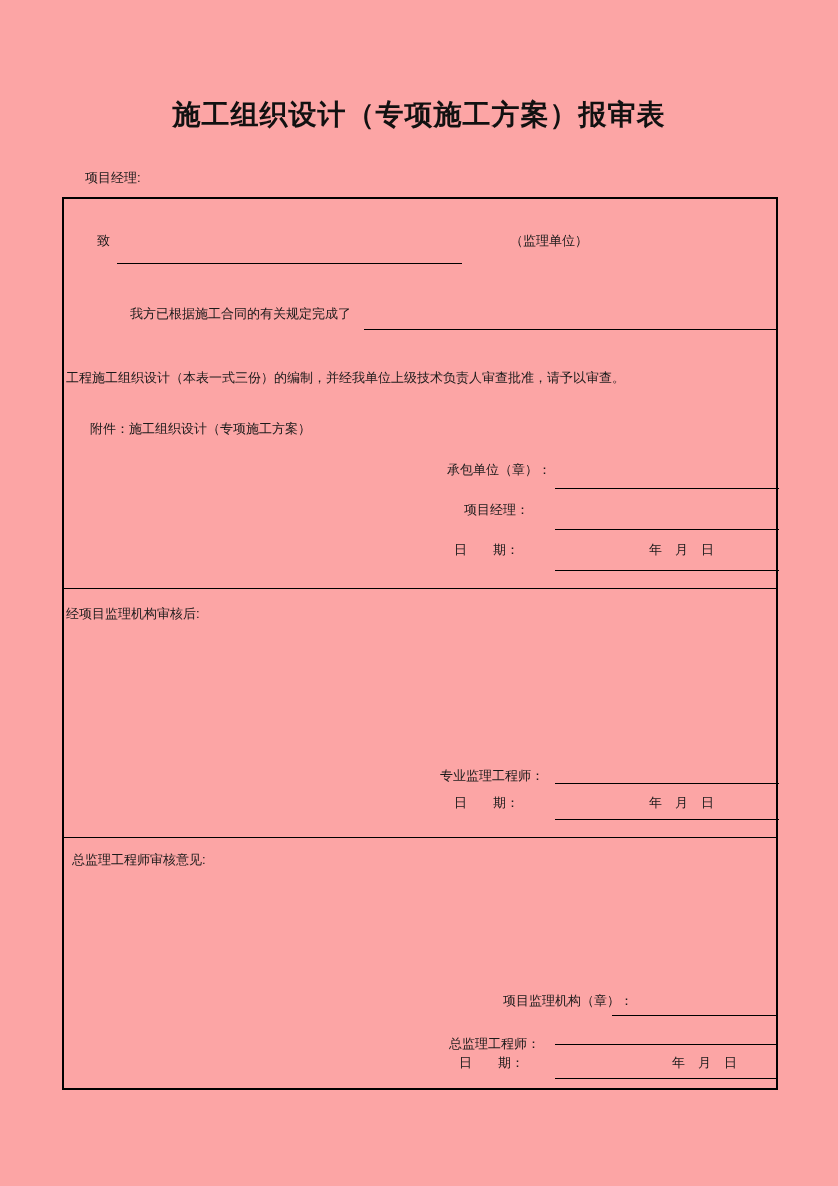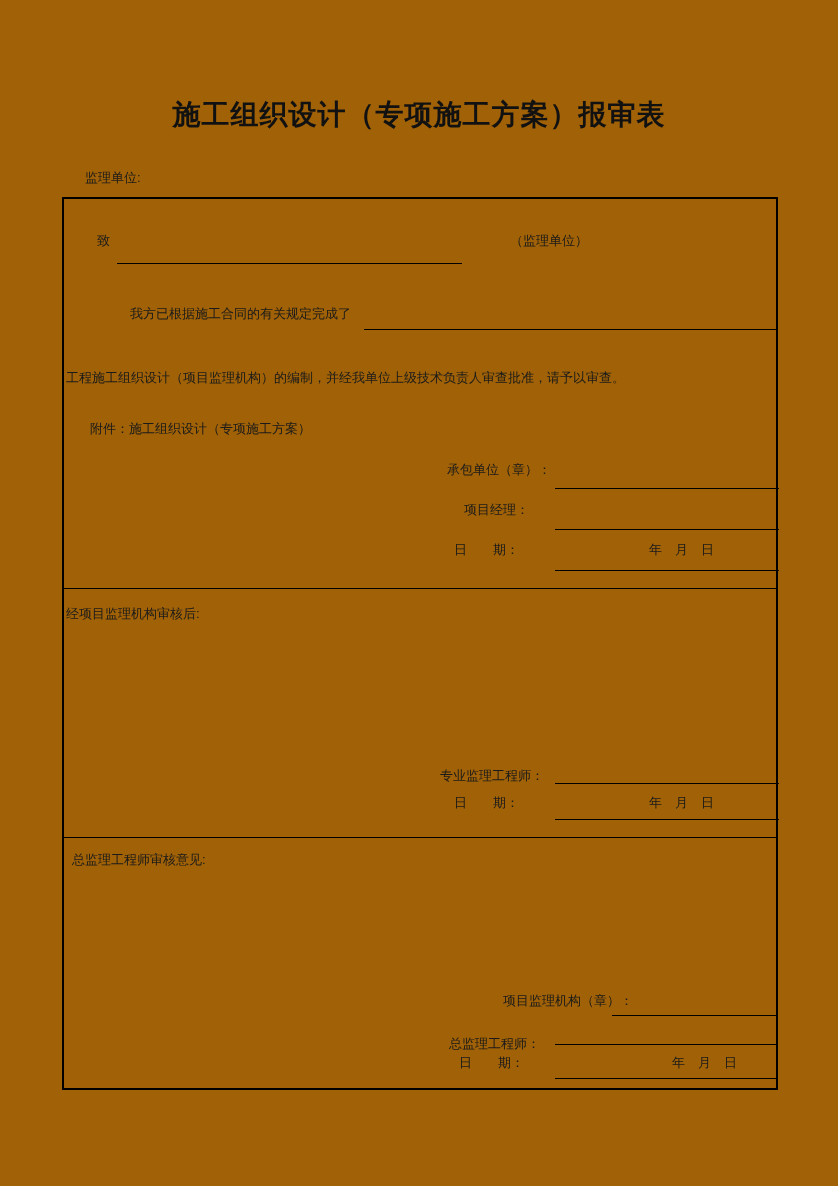--- a/index.html
+++ b/index.html
@@ -1,20 +1,20 @@
 <!DOCTYPE html>
 <html><head>
 <meta charset="utf-8">
 <style>
   html, body { margin:0; padding:0; background:#ffffff; }
   .page {
     position: relative;
     width: 838px;
     height: 1186px;
-    background: #a16207;
+    background: #fca5a5;
     color: #1a1a1a;
     font-family: "Liberation Sans", sans-serif;
     overflow: hidden;
   }
   .abs { position: absolute; white-space: nowrap; }
   .t13 { font-size: 13px; line-height: 17px; }
   .page-title {
     position: absolute;
     left: 0; top: 96px;
     width: 100%;
@@ -45,33 +45,33 @@
     border-top: 1.5px solid #000000;
   }
 </style>
 </head>
 <body>
 
 <div class="page">
 
   <h1 class="page-title">施工组织设计（专项施工方案）报审表</h1>
 
-  <div class="abs t13" style="left:85px; top:169px;">监理单位:</div>
+  <div class="abs t13" style="left:85px; top:169px;">项目经理:</div>
 
   <div class="form-box">
 
     <div>
       <div class="abs t13" style="left:33px; top:33px;">致</div>
       <div class="blank-line" style="left:53px; top:64px; width:345px;"></div>
       <div class="abs t13" style="left:446px; top:33px;">（监理单位）</div>
 
       <div class="abs t13" style="left:66px; top:106px;">我方已根据施工合同的有关规定完成了</div>
       <div class="blank-line" style="left:300px; top:130px; width:414px;"></div>
 
-      <div class="abs t13" style="left:2px; top:170px;">工程施工组织设计（项目监理机构）的编制，并经我单位上级技术负责人审查批准，请予以审查。</div>
+      <div class="abs t13" style="left:2px; top:170px;">工程施工组织设计（本表一式三份）的编制，并经我单位上级技术负责人审查批准，请予以审查。</div>
 
       <div class="abs t13" style="left:26px; top:221px;">附件：施工组织设计（专项施工方案）</div>
 
       <div class="abs t13" style="left:383px; top:262px;">承包单位（章）：</div>
       <div class="blank-line" style="left:491px; top:289px; width:224px;"></div>
 
       <div class="abs t13" style="left:400px; top:302px;">项目经理：</div>
       <div class="blank-line" style="left:491px; top:330px; width:224px;"></div>
 
       <div class="abs t13" style="left:390px; top:342px;">日　　期：</div>

